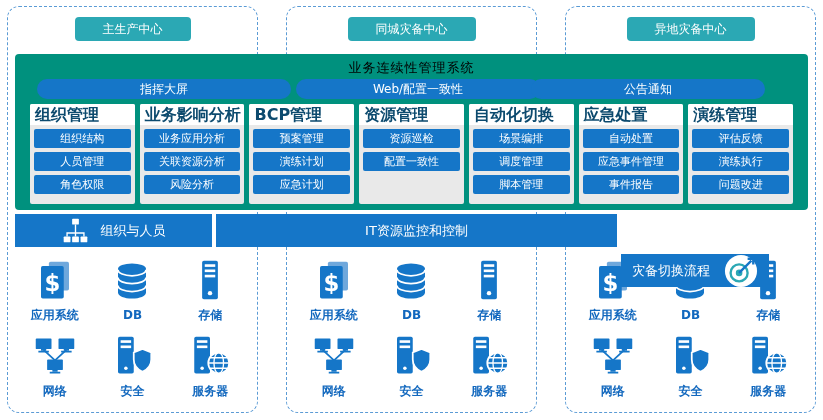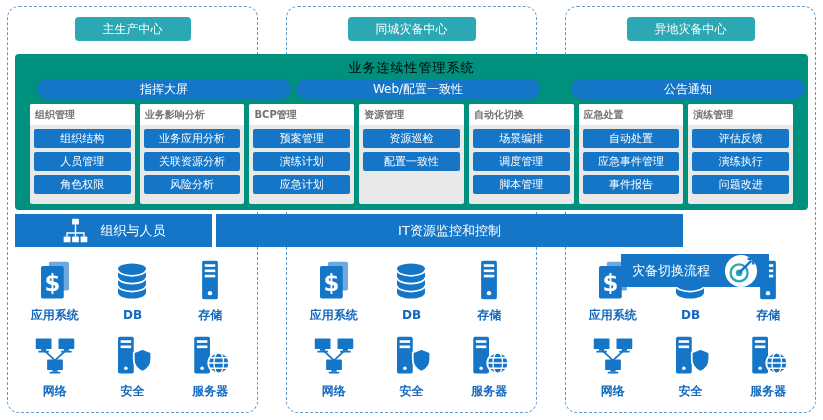--- a/index.html
+++ b/index.html
@@ -16,35 +16,35 @@
 
   
   .sys-panel{position:absolute;left:15px;top:54px;width:793px;height:156px;
     background:#00917E;border-radius:4px;z-index:3;}
   .sys-title{position:absolute;top:5px;left:0;right:0;text-align:center;
     color:#000000;font-size:13px;letter-spacing:1px;}
   .portal-btn{position:absolute;top:25px;height:20px;line-height:20px;background:#1576C8;
     color:#fff;font-size:12px;text-align:center;border-radius:10px;}
   .portal-btn.p1{left:22px;width:254px}
   .portal-btn.p2{left:281px;width:244px}
-  .portal-btn.p3{left:556px;width:234px}
+  .portal-btn.p3{left:516px;width:234px}
 
   .module-row{position:absolute;left:15px;top:50px;width:763px;height:100px;
     display:flex;gap:5px;}
   .mod-col{flex:1 1 0;background:#E9E9E9;border-radius:2px;overflow:hidden;}
-  .mod-head{background:#ffffff;height:21px;line-height:21px;font-size:10px;
-    font-weight:bold;color:#737373;padding-left:5px;white-space:nowrap;overflow:hidden;}
+  .mod-head{background:#ffffff;height:21px;line-height:21px;font-size:16px;
+    font-weight:bold;color:#0c4a6e;padding-left:5px;white-space:nowrap;overflow:hidden;}
   .mod-item{margin:4px 4px 0;height:19px;line-height:19px;background:#1576C8;color:#fff;
     font-size:11px;text-align:center;border-radius:2px;white-space:nowrap;overflow:hidden;}
 
   
   .bar{position:absolute;top:214px;height:33px;background:#1576C8;color:#fff;
     display:flex;align-items:center;justify-content:center;font-size:13px;z-index:3;gap:12px;}
   .bar-left{left:15px;width:197px;}
-  .bar-center{left:216px;width:467px;}
+  .bar-center{left:216px;width:401px;}
   .bar-right{left:621px;width:148px;gap:14px;margin-top:40px;}
   .bar svg{flex:0 0 auto;}
 
   
   .res-grid{position:absolute;left:8px;right:8px;top:246px;bottom:6px;
     display:grid;grid-template-columns:repeat(3,1fr);grid-template-rows:1fr 1fr;
     align-items:center;justify-items:center;}
   .res-cell{display:flex;flex-direction:column;align-items:center;gap:6px;}
   .res-icon{width:42px;height:42px;display:block;}
   .res-label{font-size:12px;font-weight:bold;color:#1268BE;white-space:nowrap;}

